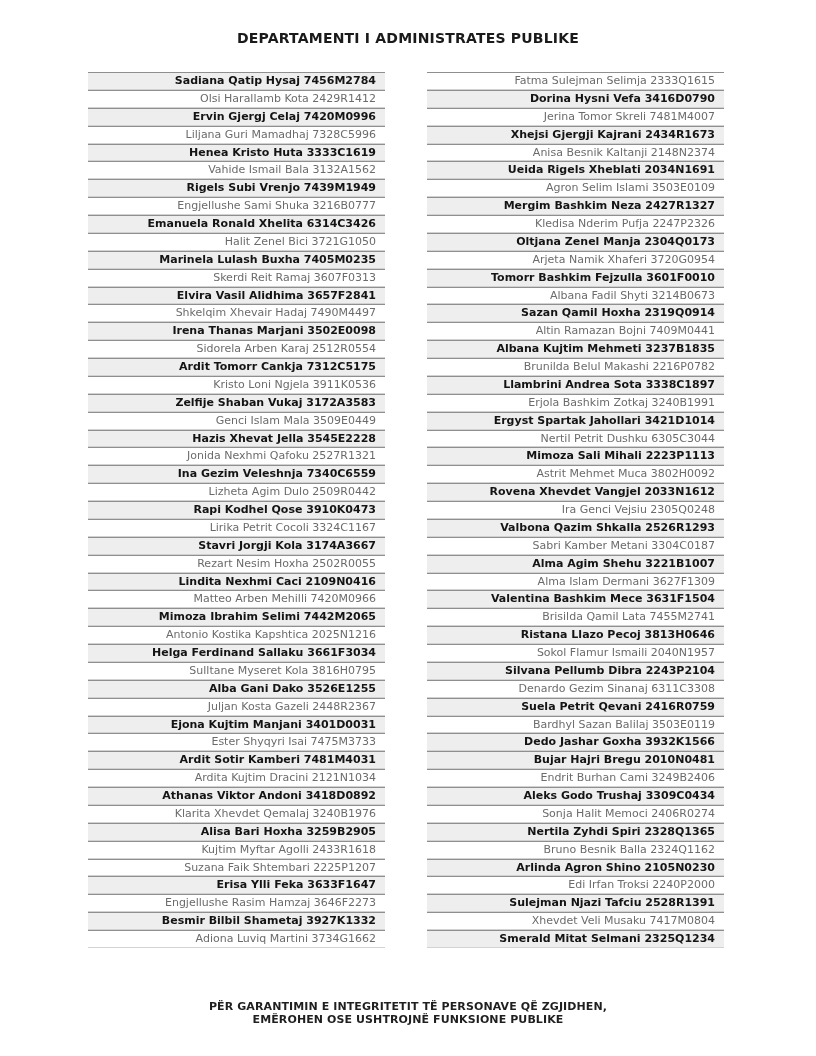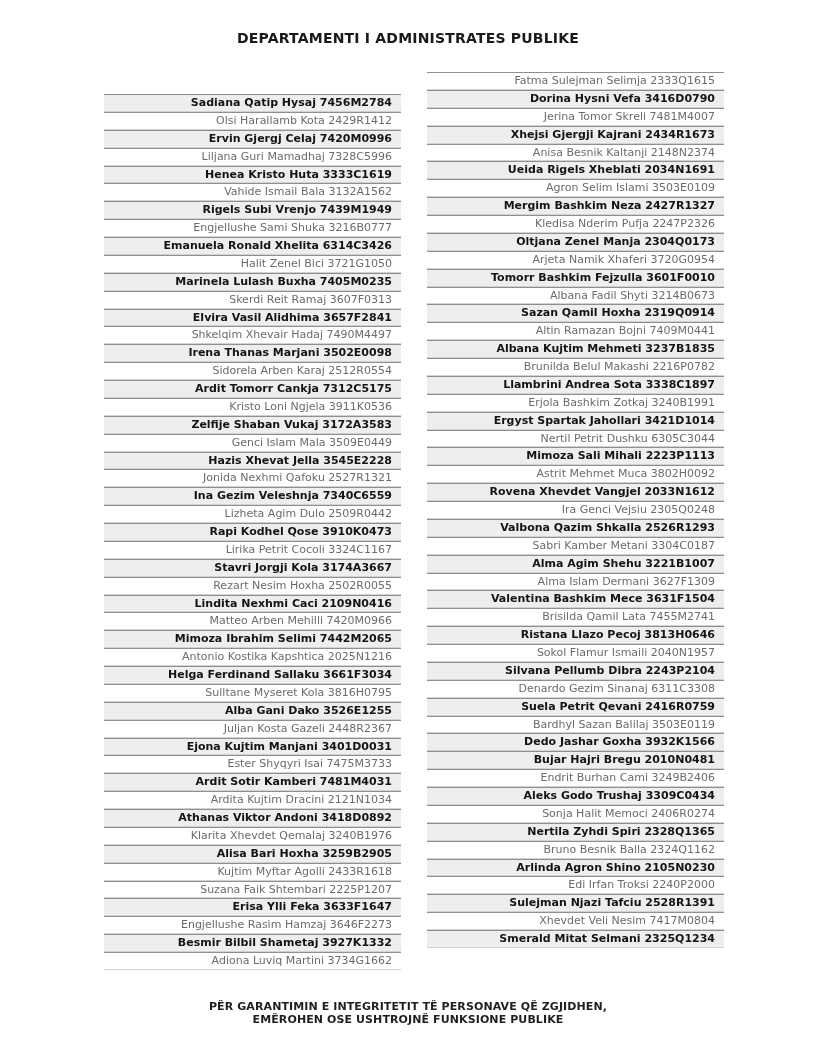--- a/index.html
+++ b/index.html
@@ -12,21 +12,21 @@
   }
   .doc-title {
     position:absolute; top:30px; left:0; width:816px;
     text-align:center;
     font-size:14px; font-weight:bold; letter-spacing:0.2px;
     color:#1a1a1a;
   }
   .col {
     position:absolute; top:72px; width:297px;
   }
-  .col-left  { left:104px;margin-top:22px; }
+  .col-left  { left:88px; }
   .col-right { left:427px; }
   .row {
     box-sizing:border-box;
     height:17.88px;
     border-top:1px solid var(--border-dark,#8f8f8f);
     border-bottom:1px solid var(--border-light,#d2d2d2);
     background:#ffffff;
     color:var(--plain-text,#6b6b6b);
     font-size:11px; line-height:15.6px;
     text-align:right; padding-right:9px;
@@ -142,21 +142,21 @@
       <div class="row shaded">Dedo Jashar Goxha 3932K1566</div>
       <div class="row shaded">Bujar Hajri Bregu 2010N0481</div>
       <div class="row">Endrit Burhan Cami 3249B2406</div>
       <div class="row shaded">Aleks Godo Trushaj 3309C0434</div>
       <div class="row">Sonja Halit Memoci 2406R0274</div>
       <div class="row shaded">Nertila Zyhdi Spiri 2328Q1365</div>
       <div class="row">Bruno Besnik Balla 2324Q1162</div>
       <div class="row shaded">Arlinda Agron Shino 2105N0230</div>
       <div class="row">Edi Irfan Troksi 2240P2000</div>
       <div class="row shaded">Sulejman Njazi Tafciu 2528R1391</div>
-      <div class="row">Xhevdet Veli Nesim 7417M0804</div>
+      <div class="row">Xhevdet Veli Musaku 7417M0804</div>
       <div class="row shaded">Smerald Mitat Selmani 2325Q1234</div>
     </div>
 
   <div class="doc-footer">
     <div>PËR GARANTIMIN E INTEGRITETIT TË PERSONAVE QË ZGJIDHEN,</div>
     <div>EMËROHEN OSE USHTROJNË FUNKSIONE PUBLIKE</div>
   </div>
 </div>
 
 </body></html>

